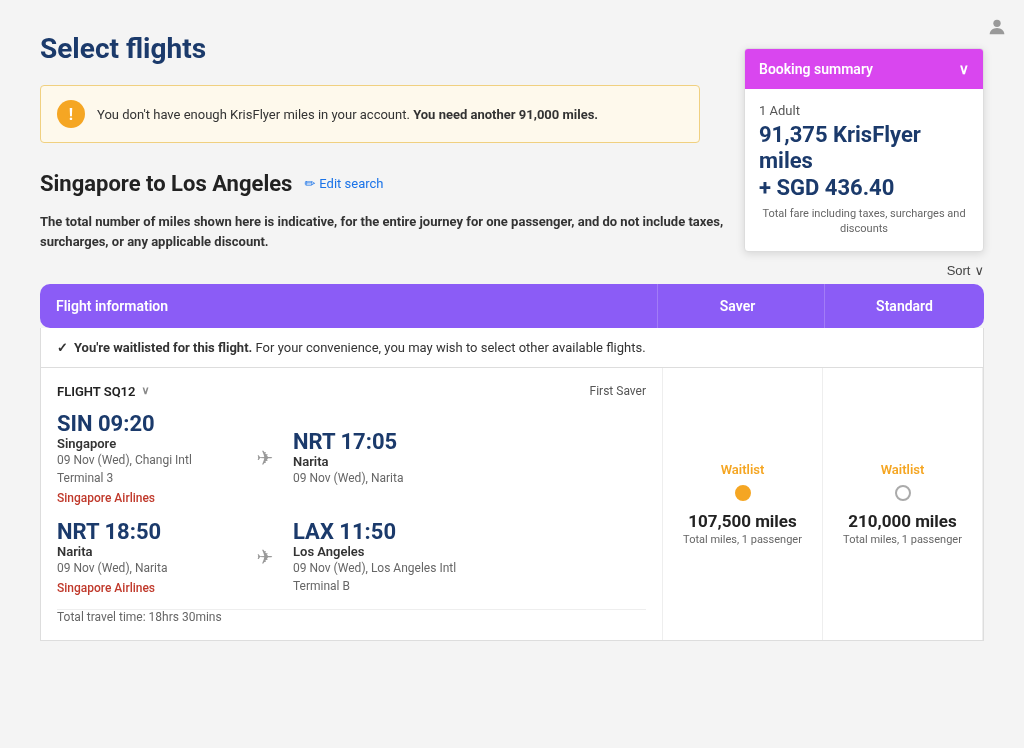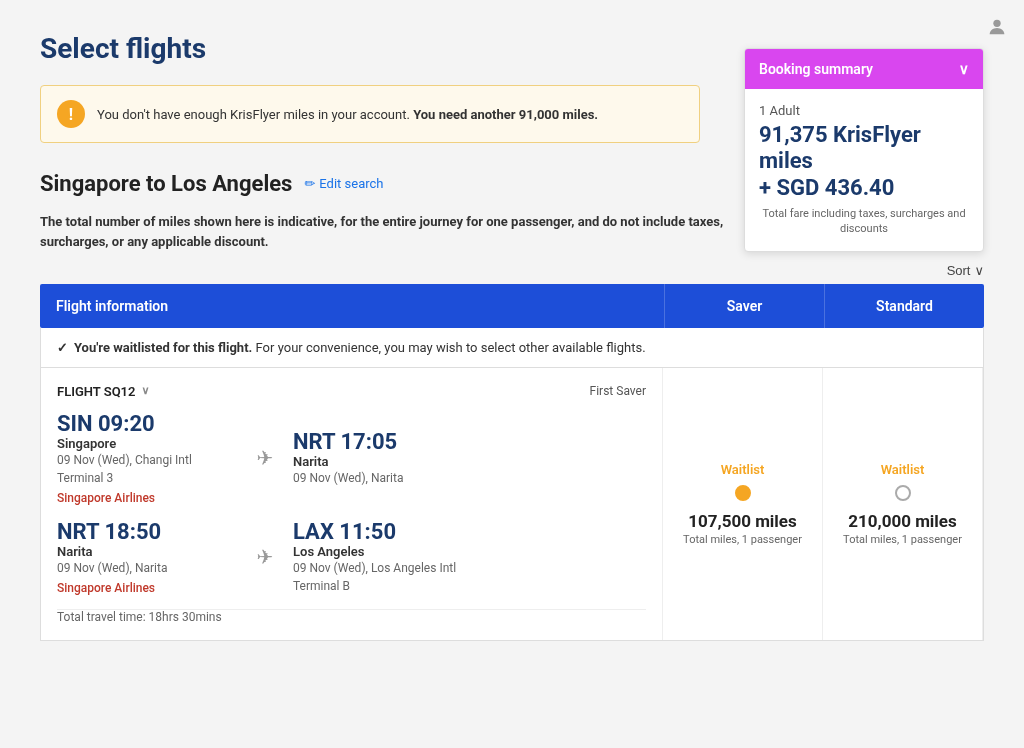--- a/index.html
+++ b/index.html
@@ -166,26 +166,27 @@
       align-items: center;
       gap: 4px;
       background: none;
       border: none;
     }
 
     
     .table-header {
       display: grid;
       grid-template-columns: 1fr 160px 160px;
-      background: #1d4ed8;
+      background: #8b5cf6;
       color: #fff;
       font-size: 14px;
       font-weight: 600;
-      border-radius: 2px;
+      border-radius: 10px;
       overflow: hidden;
+      gap: 7px;
     }
     .th-flight { padding: 14px 16px; }
     .th-saver, .th-standard {
       padding: 14px 16px;
       text-align: center;
     }
     .th-saver { border-left: 1px solid rgba(255,255,255,0.2); }
     .th-standard { border-left: 1px solid rgba(255,255,255,0.2); }
 
     

